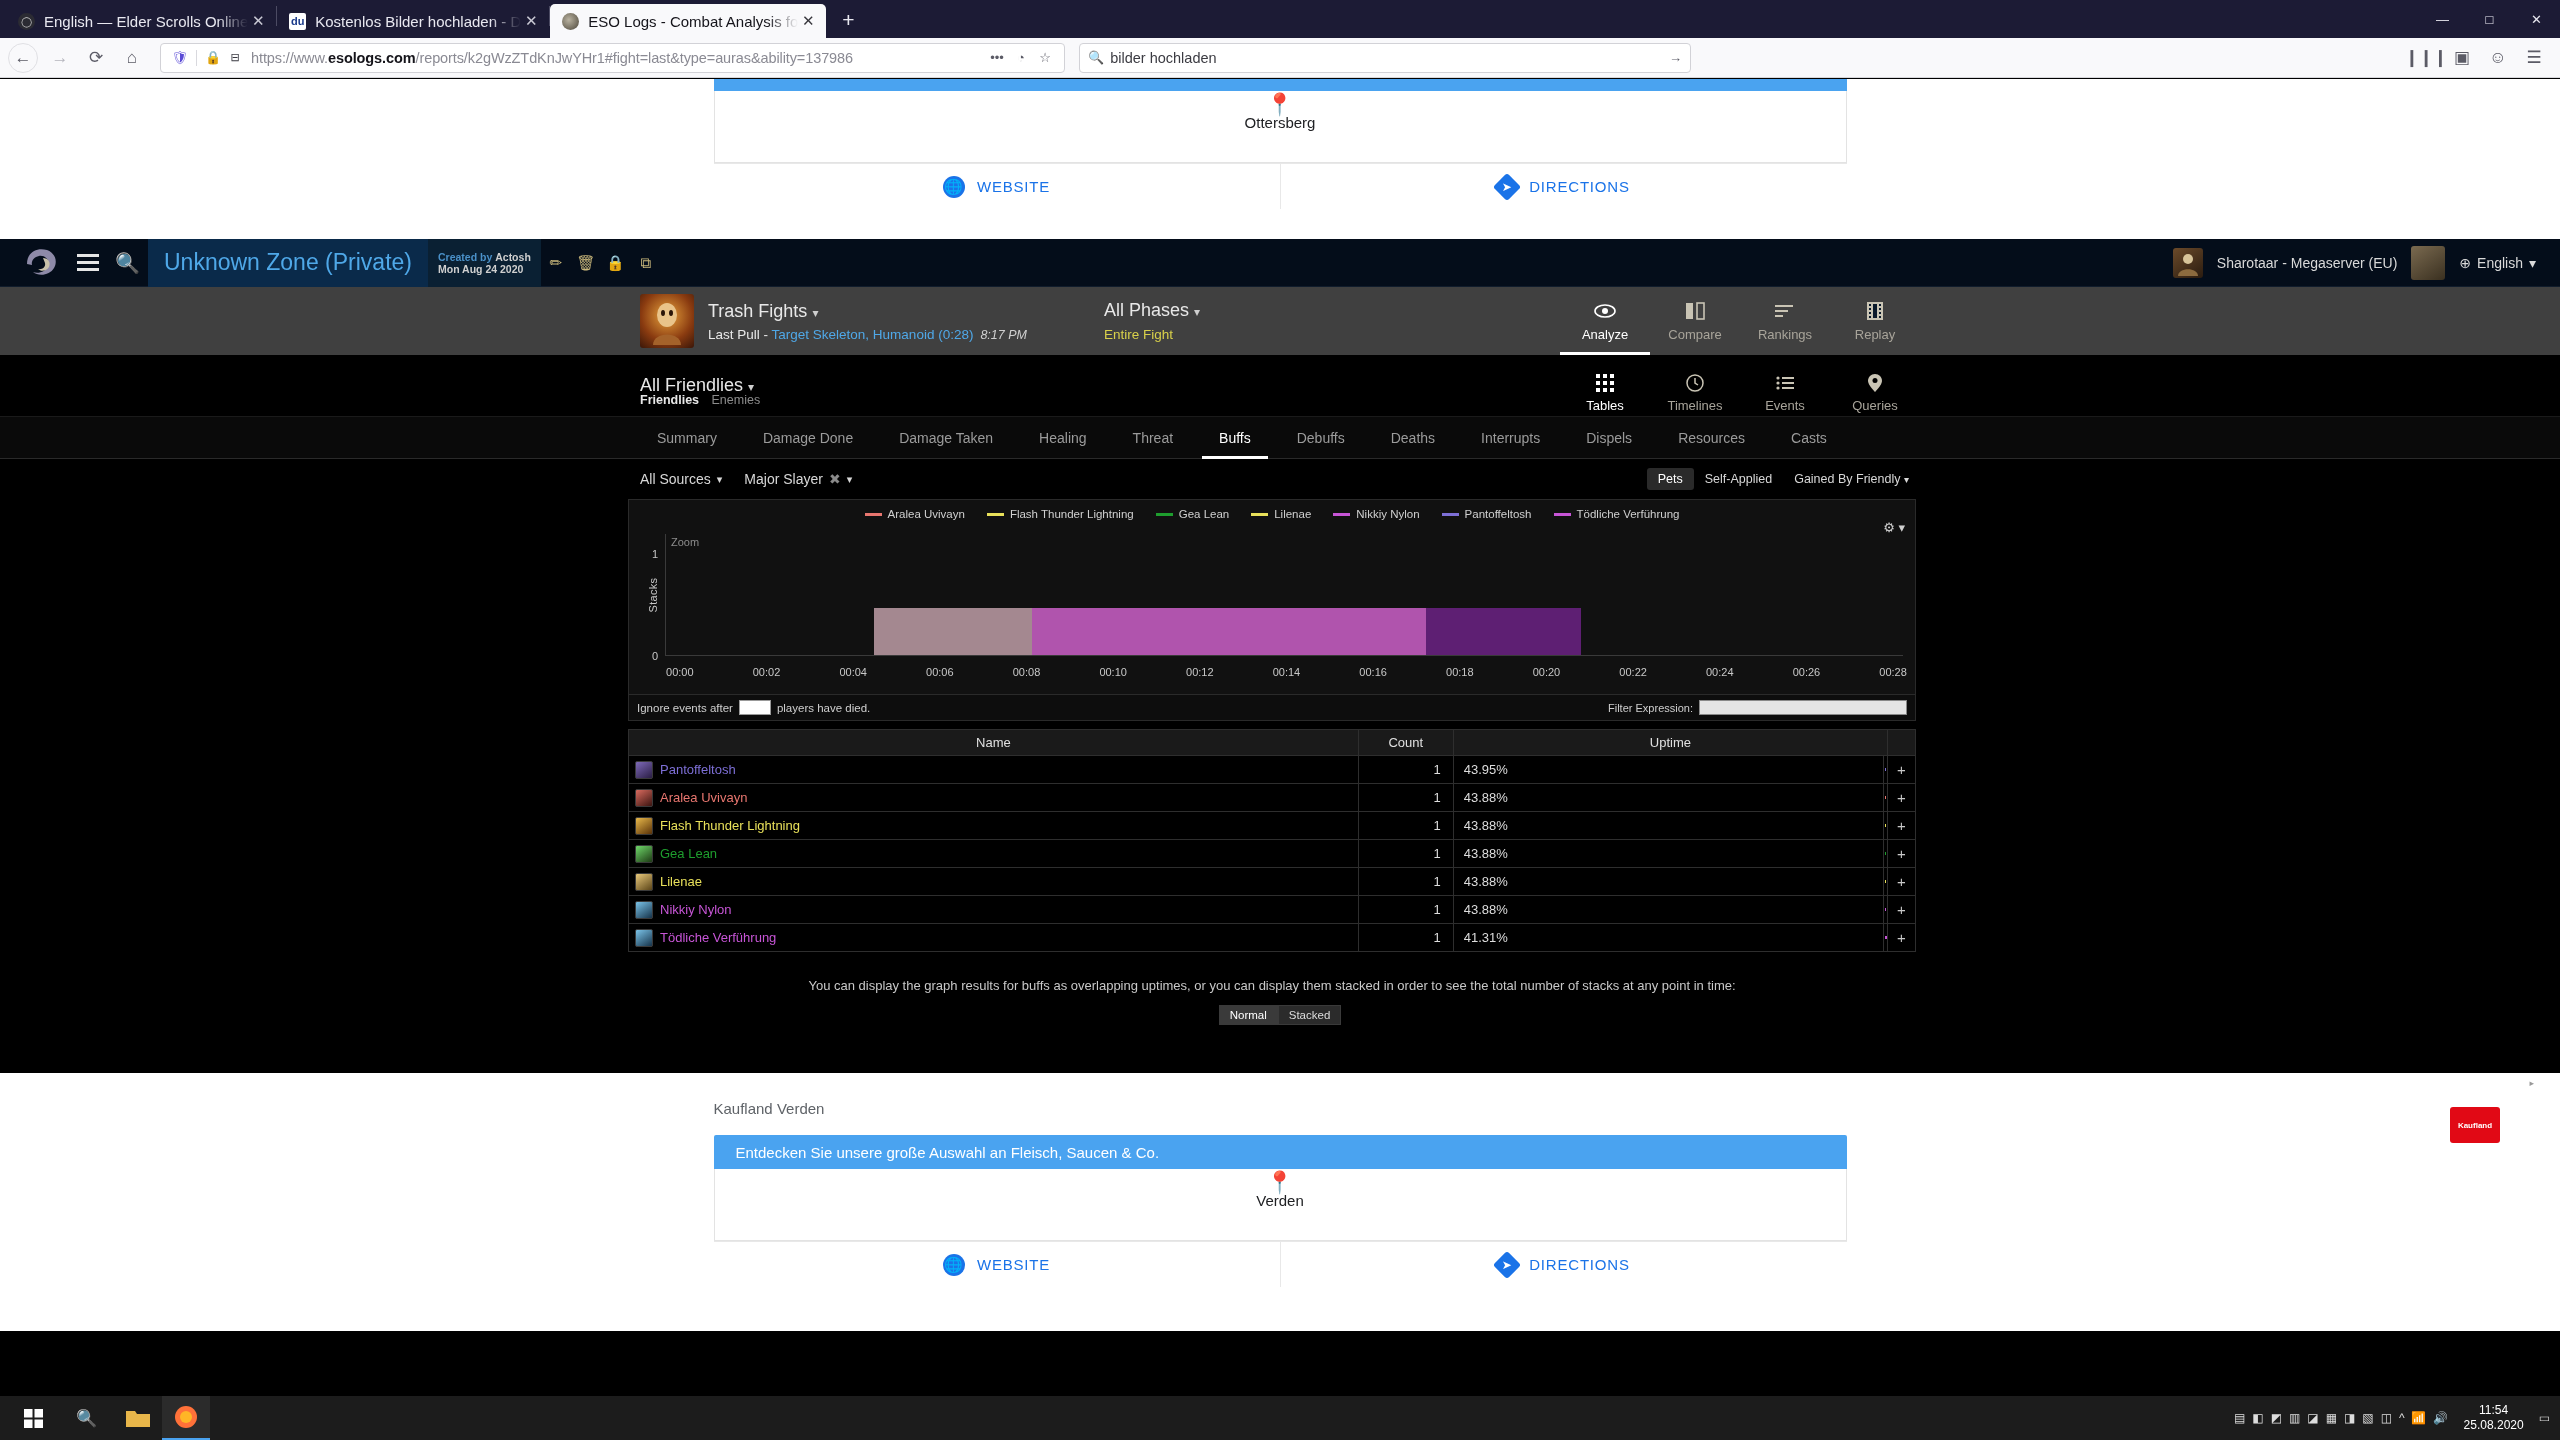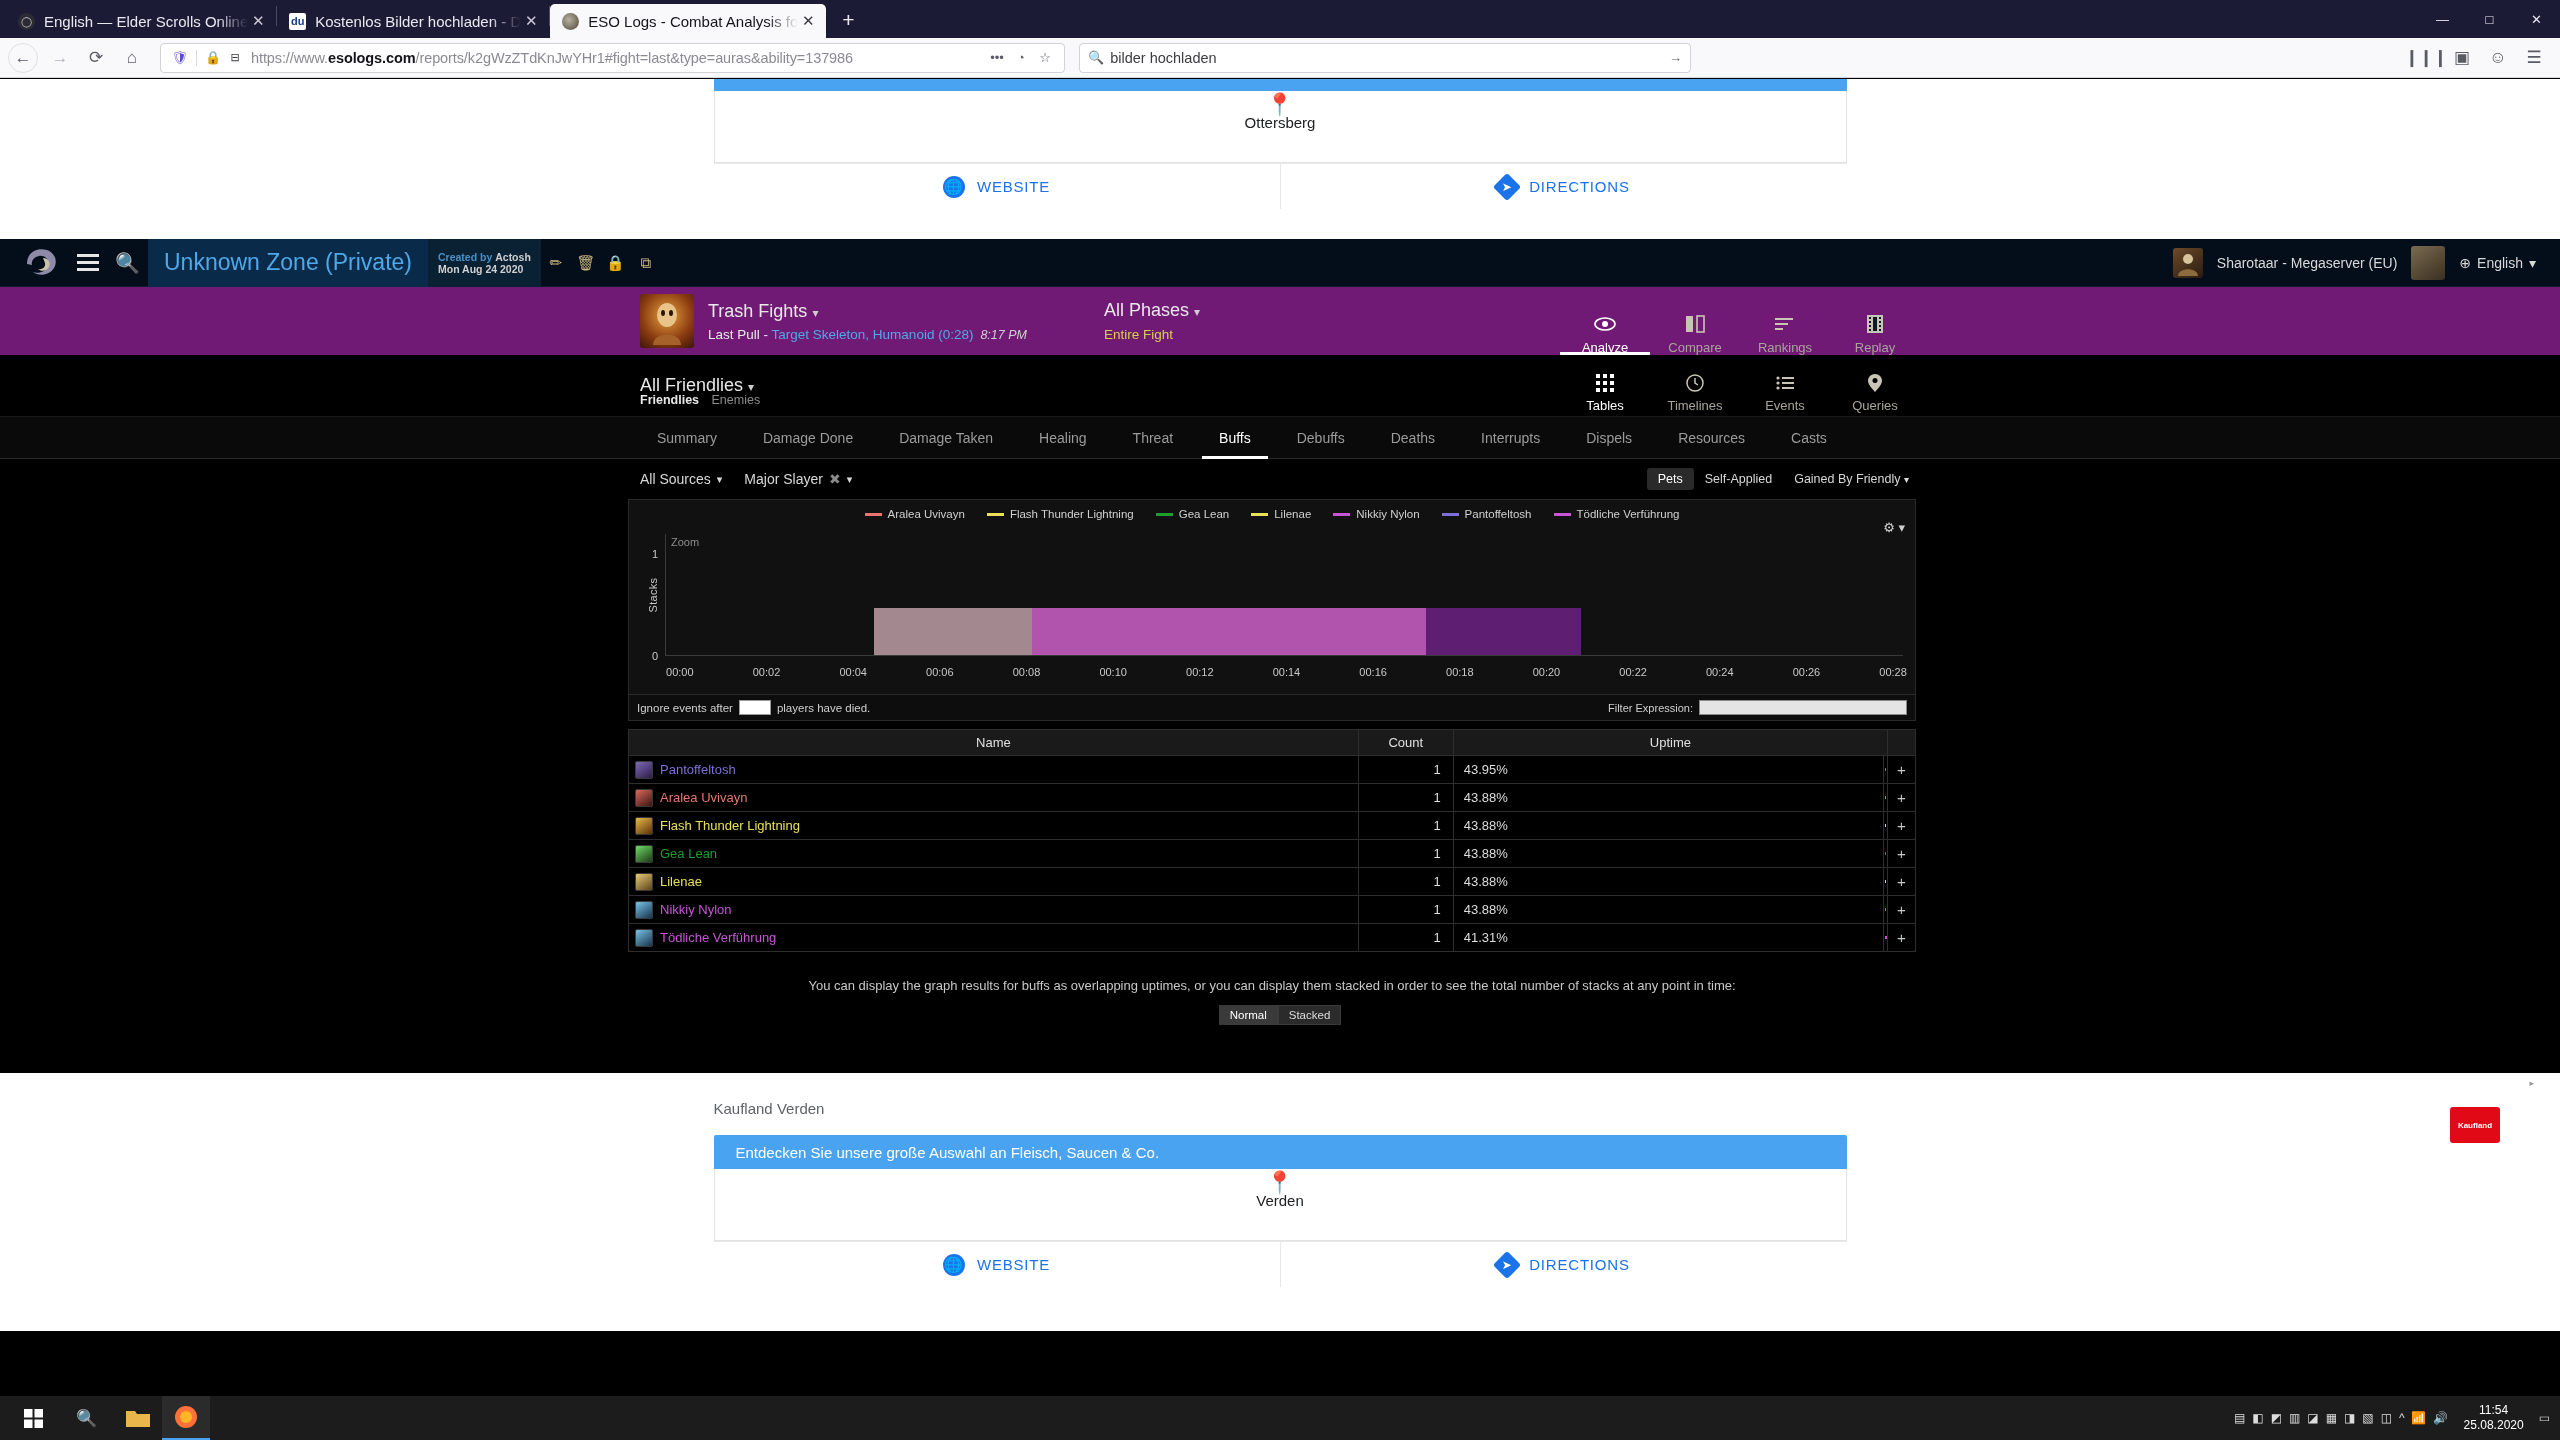--- a/index.html
+++ b/index.html
@@ -98,33 +98,33 @@
   .createdby .l1 b{color:#cfcfcf;}
   .createdby .l2{font-size:10.5px;color:#cfcfcf;font-weight:bold;}
   .hicon{width:30px;height:48px;display:flex;align-items:center;justify-content:center;color:#c8b67a;font-size:15px;}
   .esoright{margin-left:auto;display:flex;align-items:center;gap:14px;padding-right:8px;}
   .charname{color:#d9d9d9;font-size:14px;}
   .charav{width:30px;height:30px;border-radius:3px;background:linear-gradient(145deg,#6b4a2a,#2b1c10);
      display:flex;align-items:center;justify-content:center;overflow:hidden;}
   .avatar2{width:34px;height:34px;border-radius:3px;background:linear-gradient(145deg,#7a6a50,#3a3020);}
   .lang{color:#d9d9d9;font-size:14px;display:flex;align-items:center;gap:6px;}
 
-  .fightbar{background:#701a75;height:68px;display:flex;align-items:center;padding:0 0 0 640px;position:relative;}
+  .fightbar{background:#404040;height:68px;display:flex;align-items:center;padding:0 0 0 640px;position:relative;}
   .fportrait{width:54px;height:54px;border-radius:3px;overflow:hidden;margin-right:14px;
      background:radial-gradient(circle at 50% 40%,#e8a33d,#8a3b10 60%,#3a1608);
      display:flex;align-items:center;justify-content:center;font-size:28px;}
   .fcol1 .l1{font-size:18px;color:#e8e8e8;}
   .fcol1 .l1 .car{color:#cfcfcf;font-size:12px;}
   .fcol1 .l2{font-size:13.5px;margin-top:5px;color:#e8e8e8;}
   .fcol1 .l2 a{color:#4fa8e8;}
   .fcol1 .l2 .tm{color:#cfcfcf;font-style:italic;font-size:12.5px;margin-left:7px;}
   .fcol2{margin-left:77px;}
   .fcol2 .l1{font-size:18px;color:#e8e8e8;}
   .fcol2 .l2{font-size:13.5px;color:#d9d14a;margin-top:6px;}
-  .viewtabs{position:absolute;right:640px;top:0;height:68px;display:flex;align-items:flex-end;}
+  .viewtabs{position:absolute;right:640px;top:0;height:68px;display:flex;}
   .vtab{width:90px;display:flex;flex-direction:column;align-items:center;justify-content:center;gap:5px;}
   .vtab .vi{font-size:19px;color:#c9c4b4;height:22px;display:flex;align-items:center;}
   .vtab .vl{font-size:13px;color:#a8a49a;}
   .vtab.on .vl{color:#fff;}
   .vtab.on{box-shadow:inset 0 -3px 0 #fff;}
 
   .friendbar{height:62px;background:#000;display:flex;align-items:center;padding-left:640px;position:relative;
      border-bottom:1px solid #1a1a1a;}
   .fr1{font-size:18px;color:#e8e8e8;}
   .fr2{position:absolute;left:640px;bottom:9px;font-size:12.5px;}

